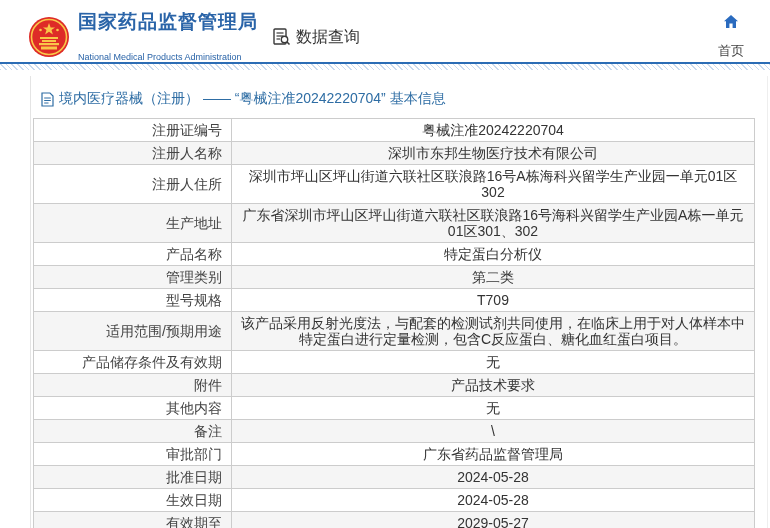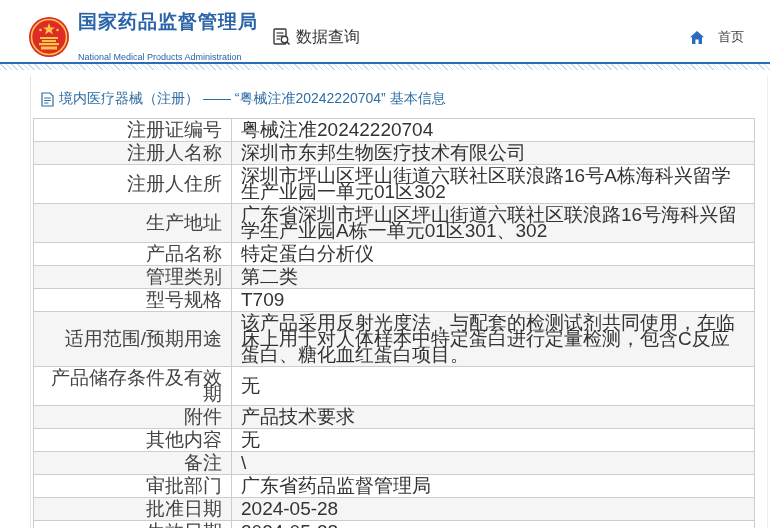--- a/index.html
+++ b/index.html
@@ -9,38 +9,38 @@
   
   .site-header { height:62px; display:flex; align-items:center; padding:12px 26px 0 28px; background:#fff; }
   .logo-wrap { display:flex; align-items:center; gap:8px; }
   .logo-emblem { width:42px; height:44px; flex:0 0 auto; }
   .logo-text { display:flex; flex-direction:column; line-height:1.1; }
   .logo-title { font-size:19px; font-weight:bold; color:#2a64a8; letter-spacing:1px; }
   .logo-sub { font-size:9px; color:#2a64a8; margin-top:20px; }
   .data-query { display:flex; align-items:center; gap:4px; margin-left:14px; font-size:16px; color:#333; cursor:pointer; }
   .header-spacer { flex:1; }
   .header-nav { display:flex; gap:28px; }
-  .nav-item { display:flex; align-items:center; gap:13px; font-size:13px; color:#444; cursor:pointer; }
+  .nav-item { display:flex; flex-direction:column; align-items:center; gap:13px; font-size:13px; color:#444; cursor:pointer; }
   .nav-item svg { display:block; }
 
   
   .blue-rule { height:2px; background:#2a6cb5; }
   .hatch-band { height:6px; background-image:repeating-linear-gradient(45deg,#c9daee 0 1px,transparent 1px 4px); }
 
   
   .content-frame { margin:6px 1px 0 30px; width:738px; border-left:1px solid #e4e4e4; border-right:1px solid #eee; padding:10px 0 0 0; min-height:450px; background:#fff; }
   .breadcrumb { display:flex; align-items:center; gap:5px; padding:4px 0 10px 10px; font-size:14px; color:#2e6da4; }
   .breadcrumb svg { flex:0 0 auto; }
 
   table.info-table { border-collapse:collapse; width:722px; margin-left:2px; table-layout:fixed; }
   .info-table tr { background:#fff; }
   .info-table tr:nth-child(even) { background:#f5f5f5; }
-  .info-table th, .info-table td { border:1px solid #ccc; font-size:19px; font-weight:normal; line-height:16px; padding:3px 9px; height:22px; vertical-align:middle; }
+  .info-table th, .info-table td { border:1px solid #ccc; font-size:14px; font-weight:normal; line-height:16px; padding:3px 9px; height:22px; vertical-align:middle; }
   .info-table th { width:198px; text-align:right; color:#444; }
-  .info-table td { text-align:left; color:#333; }
+  .info-table td { text-align:center; color:#333; }
   .info-table th .label-inner { display:inline-flex; align-items:center; gap:3px; }
 </style>
 </head>
 <body>
 
 <div class="site-header">
   <div class="logo-wrap">
     <svg class="logo-emblem" viewBox="0 0 42 44">
       <circle cx="21" cy="22" r="20" fill="#de2b27"></circle>
       <circle cx="21" cy="22" r="17.5" fill="none" stroke="#f9c648" stroke-width="1.6"></circle>

